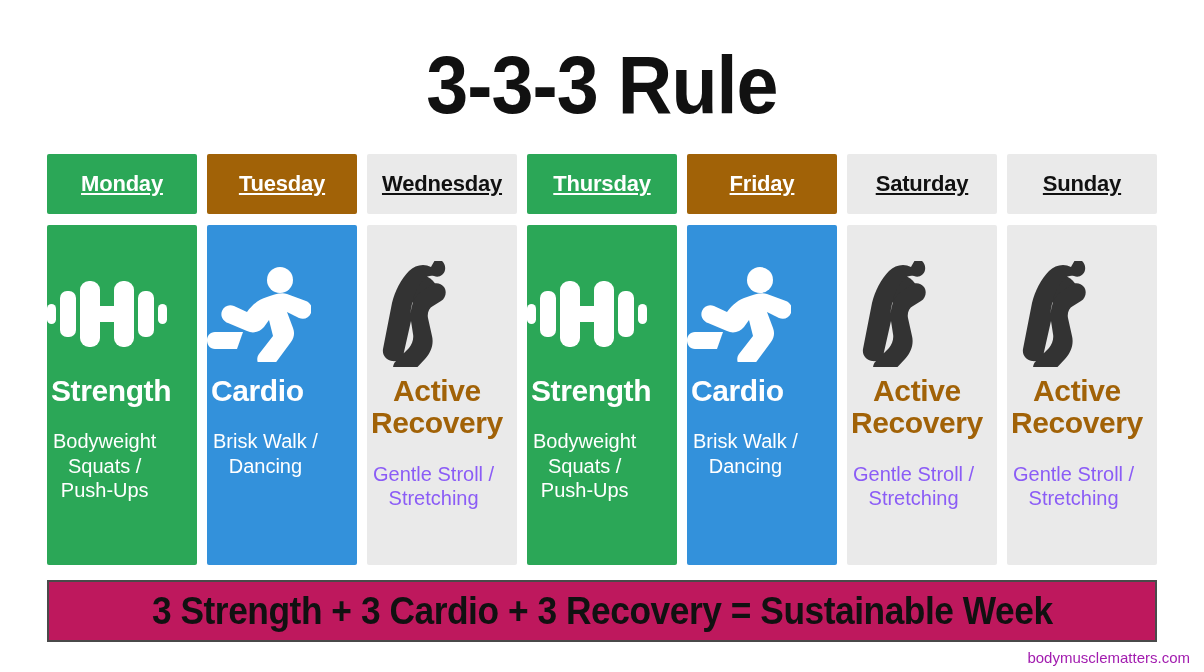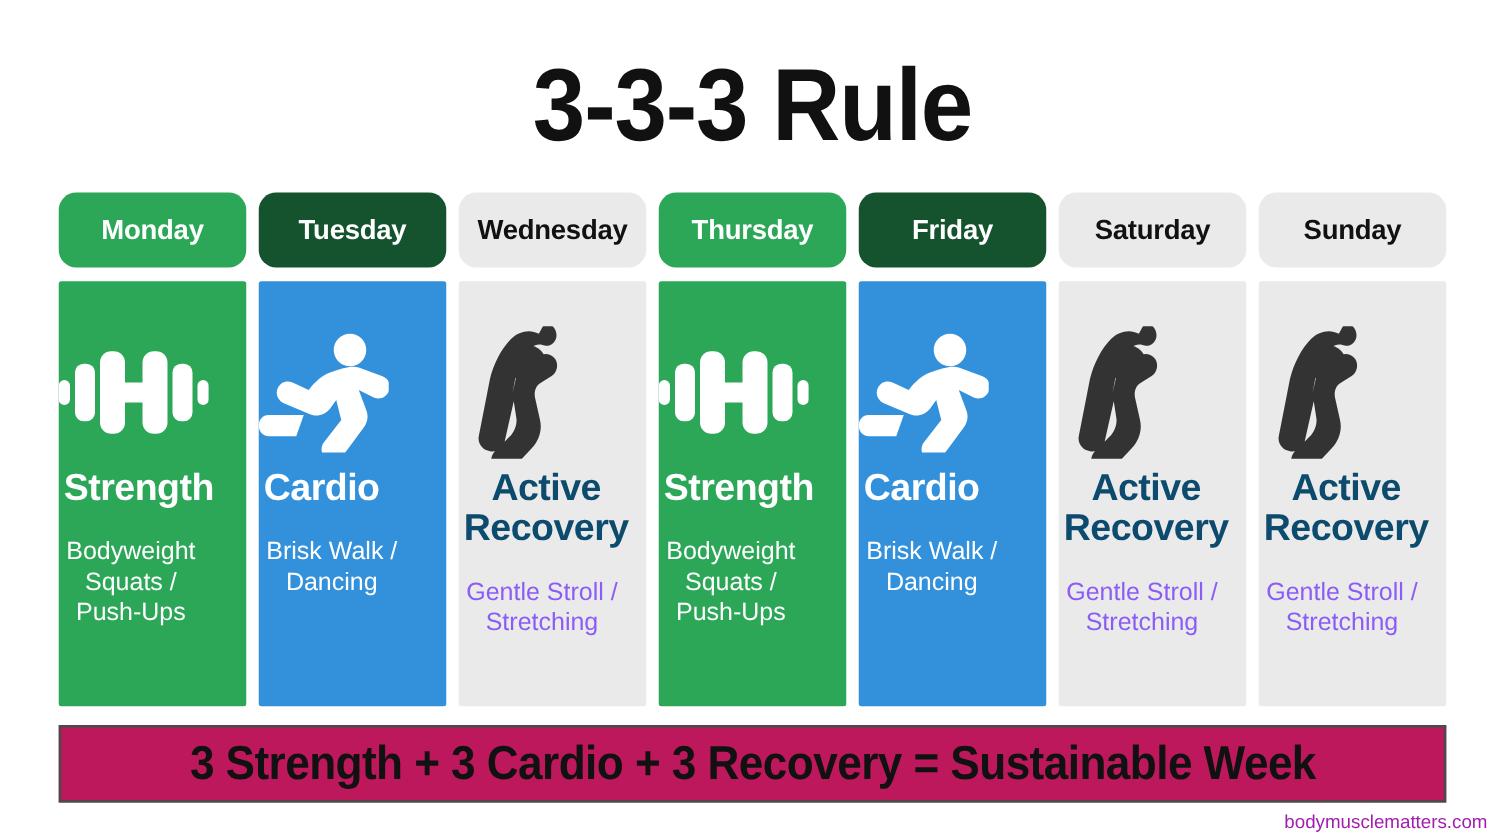--- a/index.html
+++ b/index.html
@@ -50,25 +50,26 @@
   }
 
   .day-header {
     height: 60px;
     display: flex;
     align-items: center;
     justify-content: center;
     font-size: 22px;
     font-weight: 700;
     letter-spacing: -0.2px;
-    border-radius: 14px;
+    border-radius: 2px;
+    text-decoration: underline;
   }
 
   .day-header.green  { background: #2BA757; color: #ffffff; }
-  .day-header.blue   { background: #14532d; color: #ffffff; }
+  .day-header.blue   { background: #a16207; color: #ffffff; }
   .day-header.gray   { background: #EAEAEA; color: #111111; }
 
   .cards-row {
     display: grid;
     grid-template-columns: repeat(7, 1fr);
     column-gap: 10px;
     padding: 0 31px;
     margin-top: 11px;
   }
 
@@ -109,21 +110,21 @@
     font-weight: 400;
     line-height: 1.22;
     text-align: center;
     margin-top: 22px;
     padding: 0 6px;
   }
 
   .green .card-title, .green .card-desc,
   .blue  .card-title, .blue  .card-desc { color: #ffffff; }
 
-  .gray .card-title { color: #0c4a6e; }
+  .gray .card-title { color: #a16207; }
   .gray .card-desc  { color: #8b5cf6; }
 
   
   .summary-banner {
     margin: 15px 31px 0 31px;
     height: 62px;
     background: #be185d;
     border: 2px solid #4a4a4a;
     display: flex;
     align-items: center;

